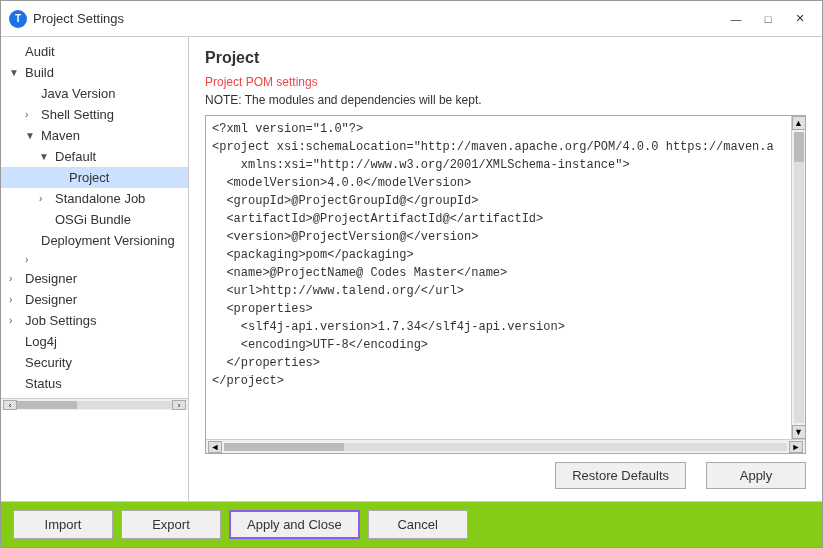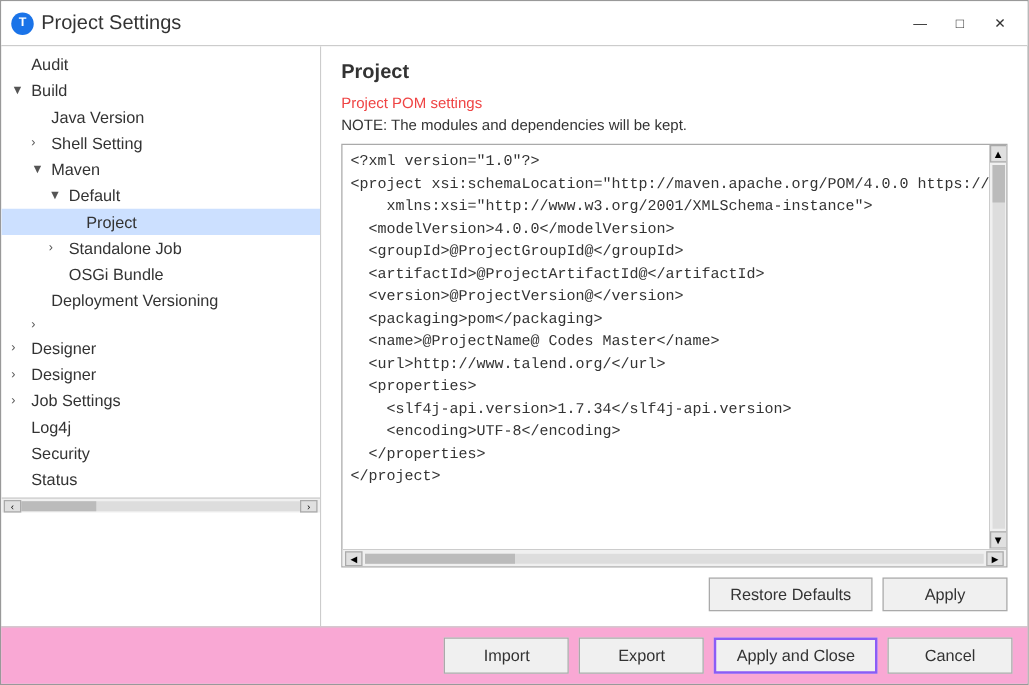--- a/index.html
+++ b/index.html
@@ -38,21 +38,21 @@
       border-radius: 50%;
       display: flex;
       align-items: center;
       justify-content: center;
       color: white;
       font-size: 10px;
       font-weight: bold;
     }
 
     .title-text {
-      font-size: 16px;
+      font-size: 13px;
       color: #333;
     }
 
     .title-bar-controls {
       display: flex;
       gap: 4px;
     }
 
     .title-btn {
       width: 28px;
@@ -67,21 +67,21 @@
       color: #333;
     }
 
     .content-area {
       display: flex;
       flex: 1;
       overflow: hidden;
     }
 
     .sidebar {
-      width: 256px;
+      width: 188px;
       background: #fff;
       border-right: 1px solid #ccc;
       overflow-y: auto;
       overflow-x: hidden;
       padding: 4px 0;
     }
 
     .sidebar-item {
       padding: 3px 8px;
       cursor: pointer;
@@ -151,40 +151,39 @@
       font-size: 12px;
       color: #333;
       background: #fff;
       line-height: 1.5;
       white-space: pre;
     }
 
     .panel-actions {
       display: flex;
       justify-content: flex-end;
-      gap: 8px;
+      gap: 20px;
       margin-top: 8px;
     }
 
     .btn {
       padding: 5px 16px;
       background: #f0f0f0;
       border: 1px solid #aaa;
       cursor: pointer;
       font-size: 13px;
       color: #333;
       min-width: 100px;
     }
 
     .footer {
-      background: #f9a8d4;
+      background: #84cc16;
       border-top: 1px solid #ccc;
       padding: 8px 12px;
       display: flex;
-      justify-content: flex-end;
       gap: 8px;
     }
 
     .footer .btn {
       min-width: 100px;
     }
 
     .footer .btn.primary {
       border: 2px solid #8b5cf6;
       background: #f0f0f0;

